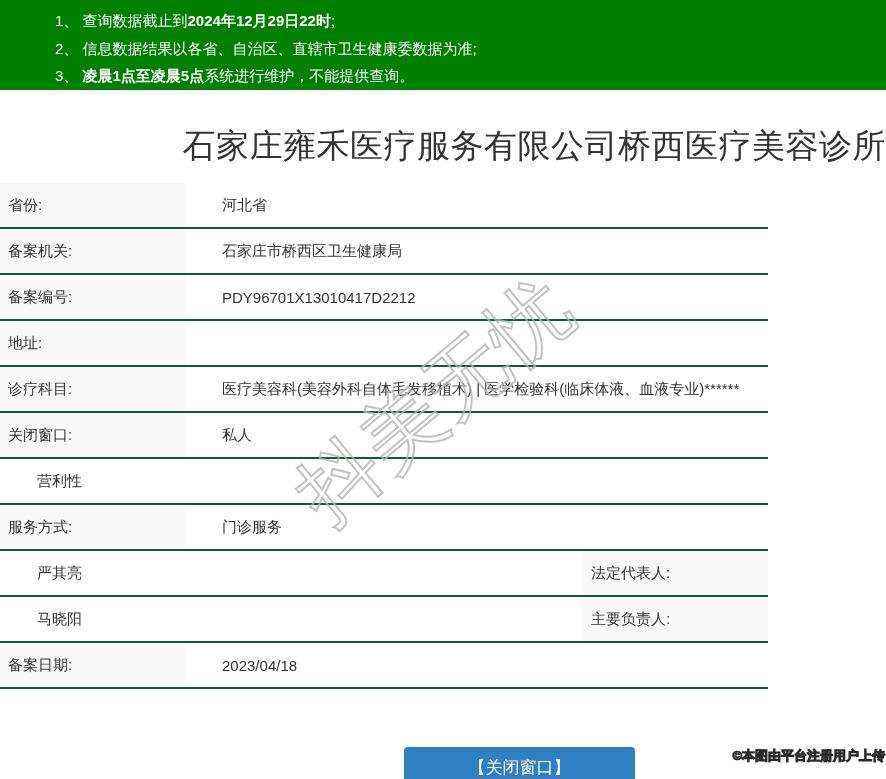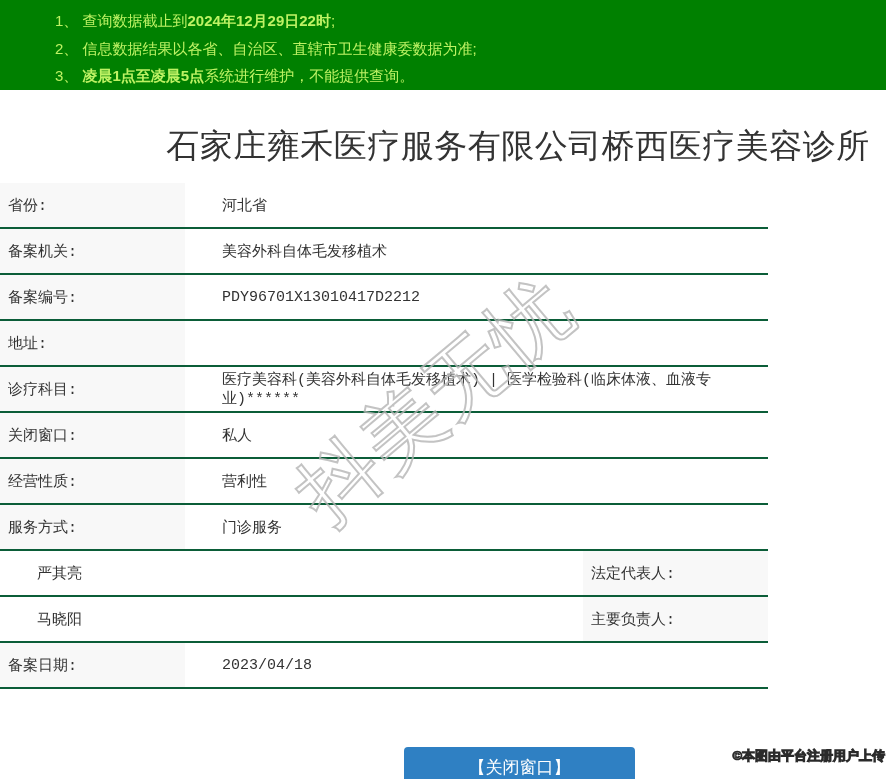--- a/index.html
+++ b/index.html
@@ -8,32 +8,32 @@
   #page {
     position:relative; width:886px; height:779px;
     background:#ffffff; overflow:hidden;
   }
   
   .notice-header {
     position:absolute; top:0; left:0; width:886px; height:90px;
     background:#008000; color:#ffffff; padding:7px 10px 0 55px;
   }
   .notice-line {
-    font-size:15px; line-height:27.5px; color:#bef264; white-space:nowrap;
+    font-size:15px; line-height:27.5px; color:#ffffff; white-space:nowrap;
   }
   .notice-line b { font-weight:700; }
   
   .page-title {
     position:absolute; top:124px; left:0; width:886px;
-    padding-left:150px; text-align:center;
+    padding-left:150px; text-align:right;
     font-size:33px; font-weight:400; color:#333333;
     letter-spacing:0.5px; white-space:nowrap;
   }
   
-  .info-table { position:absolute; top:183px; left:0; width:768px;font-family:Liberation Mono, monospace; }
+  .info-table { position:absolute; top:183px; left:0; width:768px; }
   .row {
     display:flex; width:100%; height:46px;
     border-bottom:2px solid #0b5d38; align-items:stretch;
   }
   .cell { display:flex; align-items:center; font-size:15px; color:#333333; }
   .cell.label {
     width:185px; min-width:185px; background:#f8f8f8; padding-left:8px;
   }
   .cell.value { flex:1; padding-left:37px; padding-right:0; }
   
@@ -72,39 +72,38 @@
 
   <div class="page-title">石家庄雍禾医疗服务有限公司桥西医疗美容诊所</div>
 
   <div class="info-table">
       <div class="row">
         <div class="cell label">省份:</div>
         <div class="cell value">河北省</div>
       </div>
       <div class="row">
         <div class="cell label">备案机关:</div>
-        <div class="cell value">美容外科自体毛发移植术</div>
+        <div class="cell value">石家庄市桥西区卫生健康局</div>
       </div>
       <div class="row">
         <div class="cell label">备案编号:</div>
         <div class="cell value">PDY96701X13010417D2212</div>
       </div>
       <div class="row">
         <div class="cell label">地址:</div>
       </div>
       <div class="row">
         <div class="cell label">诊疗科目:</div>
         <div class="cell value">医疗美容科(美容外科自体毛发移植术) | 医学检验科(临床体液、血液专业)******</div>
       </div>
       <div class="row">
         <div class="cell label">关闭窗口:</div>
         <div class="cell value">私人</div>
       </div>
       <div class="row">
-        <div class="cell label">经营性质:</div>
         <div class="cell value">营利性</div>
       </div>
       <div class="row">
         <div class="cell label">服务方式:</div>
         <div class="cell value">门诊服务</div>
       </div>
       <div class="row">
         <div class="cell value">严其亮</div>
         <div class="cell label">法定代表人:</div>
       </div>

